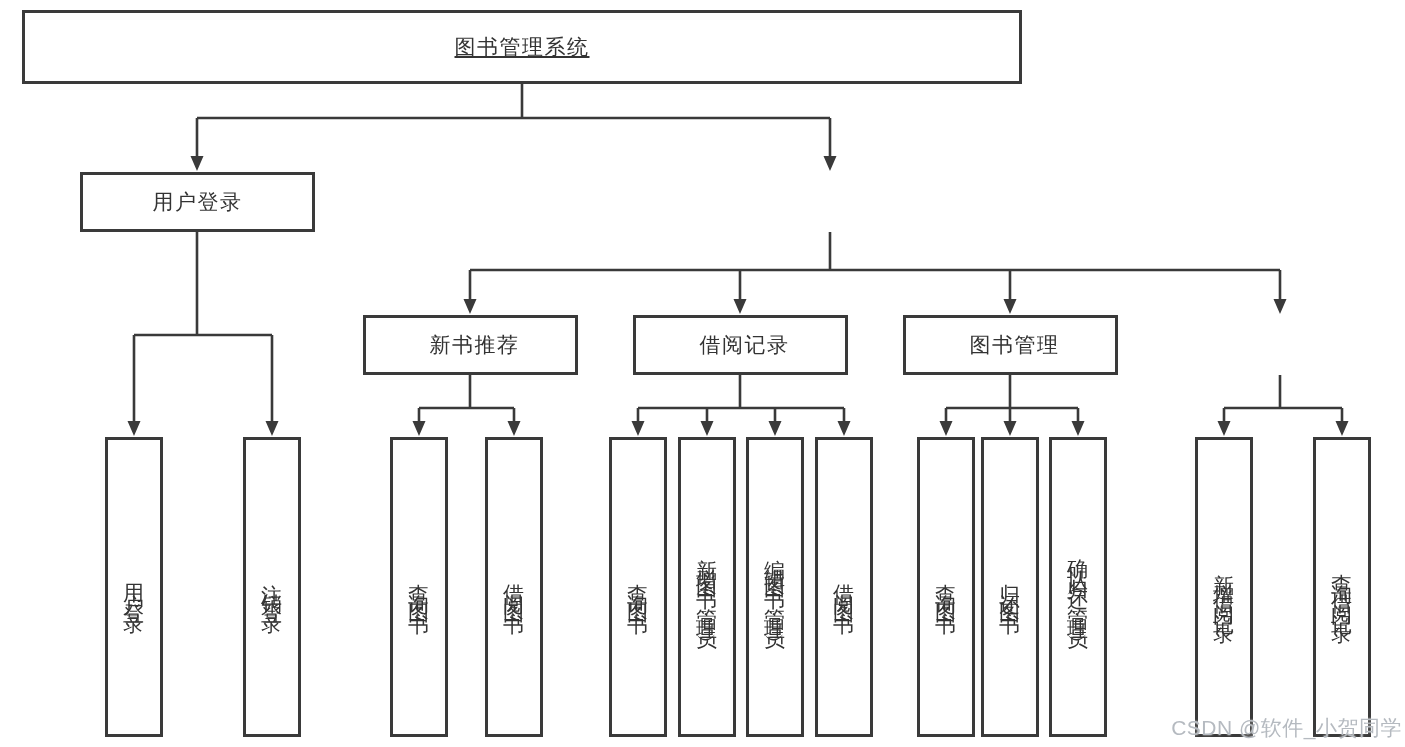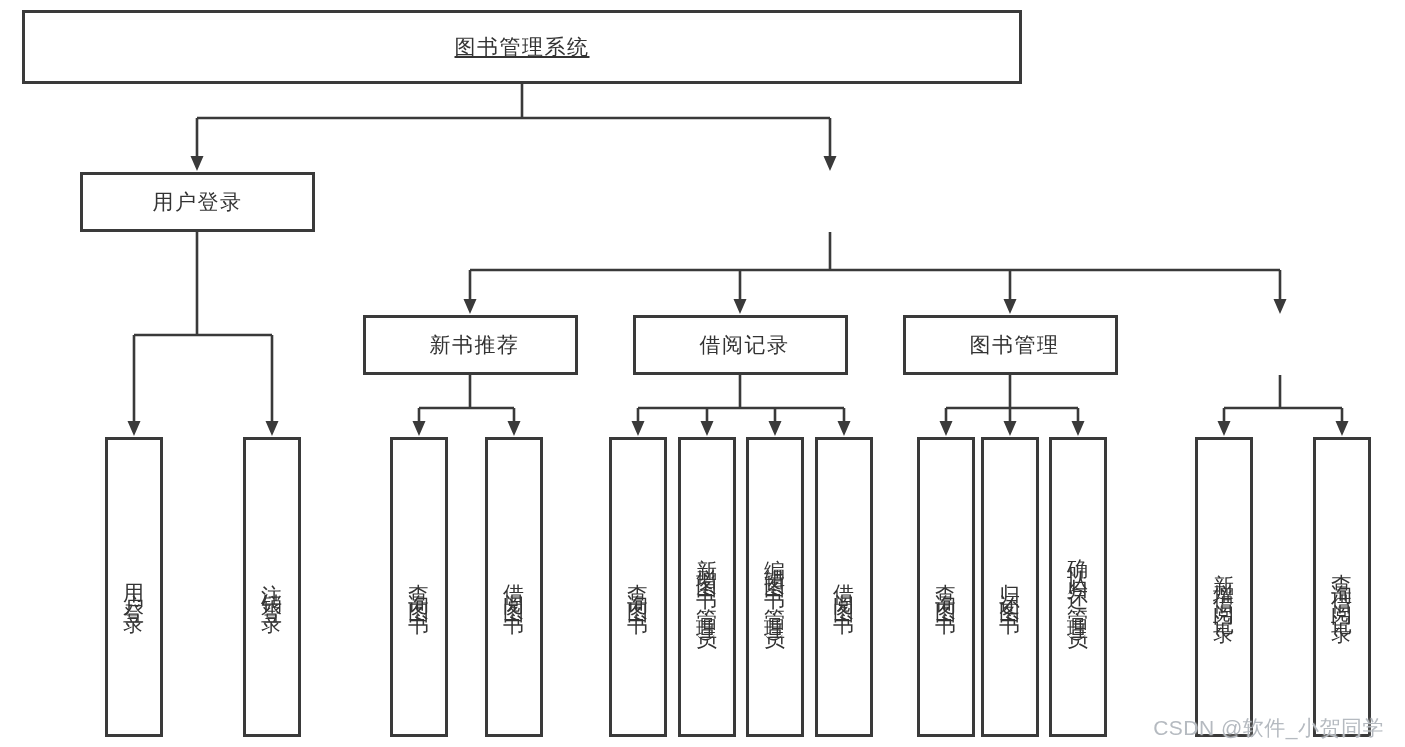--- a/index.html
+++ b/index.html
@@ -44,21 +44,21 @@
     writing-mode:vertical-rl;
     text-orientation:mixed;
     font-size:21px;
     letter-spacing:10px;
     line-height:1;
     color:var(--text);
     white-space:nowrap;
   }
   .watermark{
     position:absolute;
-    right:21px;bottom:5px;
+    right:3px;bottom:5px;
     font-size:21px;
     color:var(--watermark);
     letter-spacing:0.5px;
     text-shadow:0 0 2px #ffffff;
   }
 </style>
 </head>
 <body>
 
 <div class="stage">

